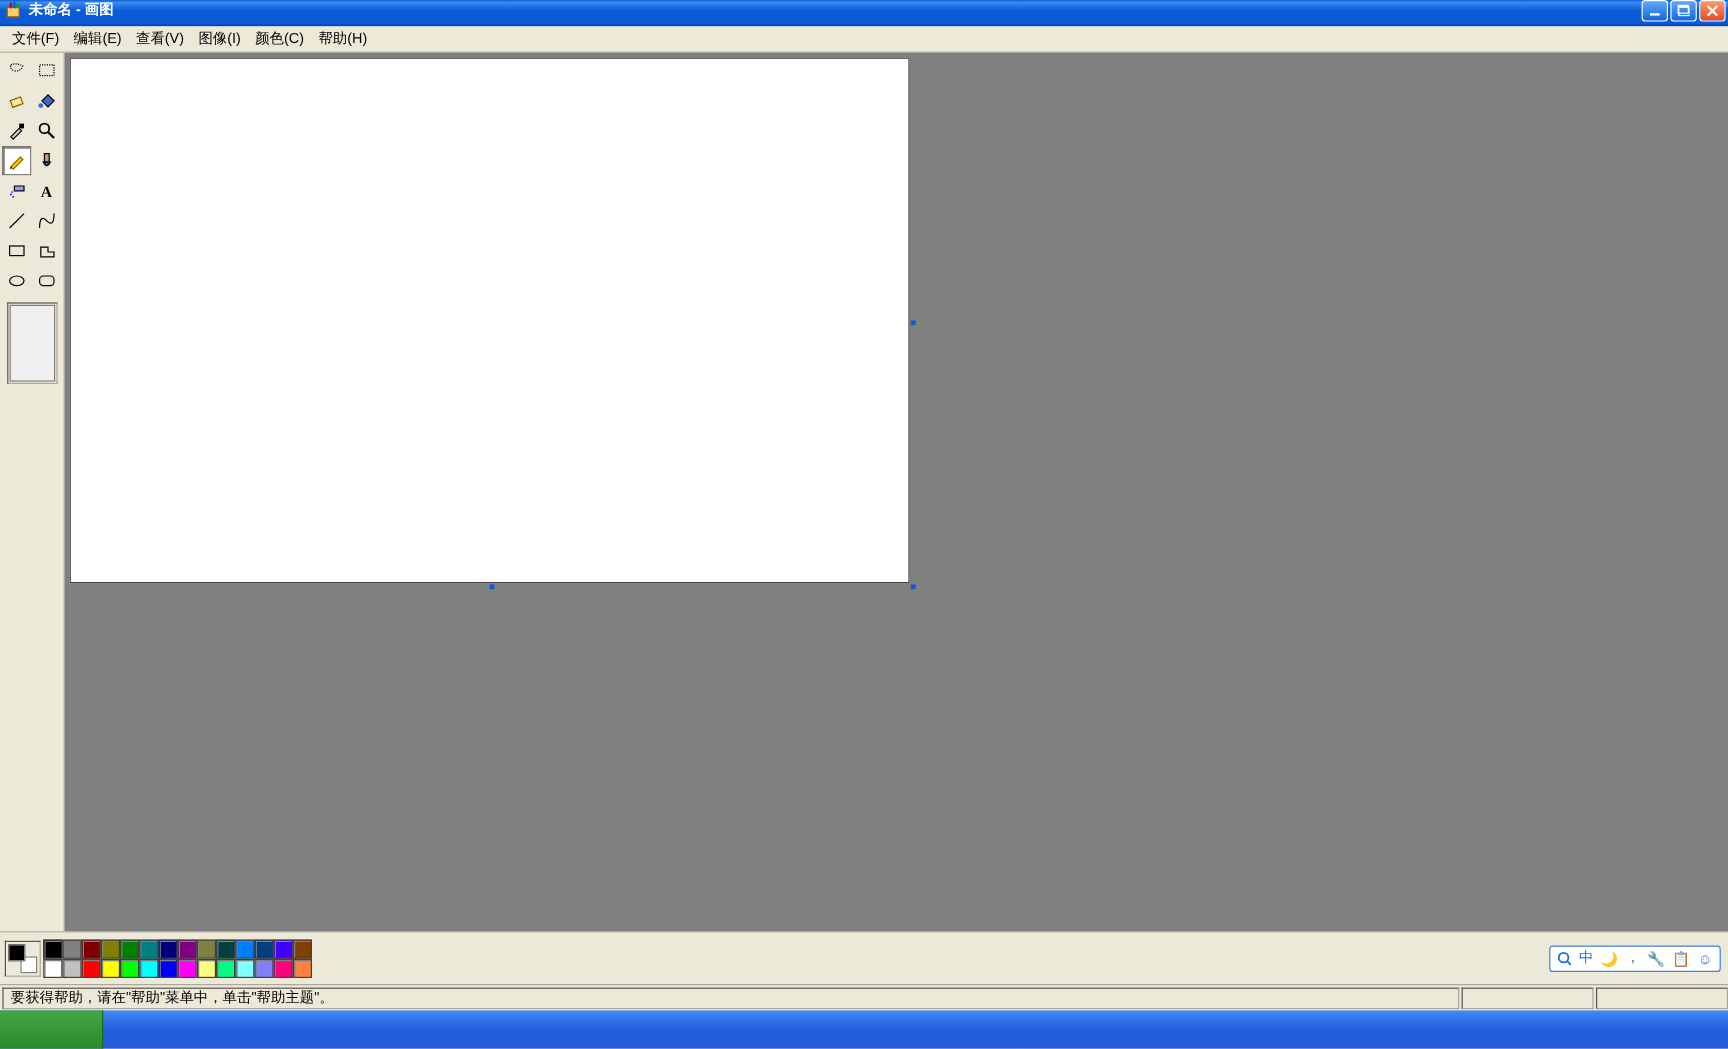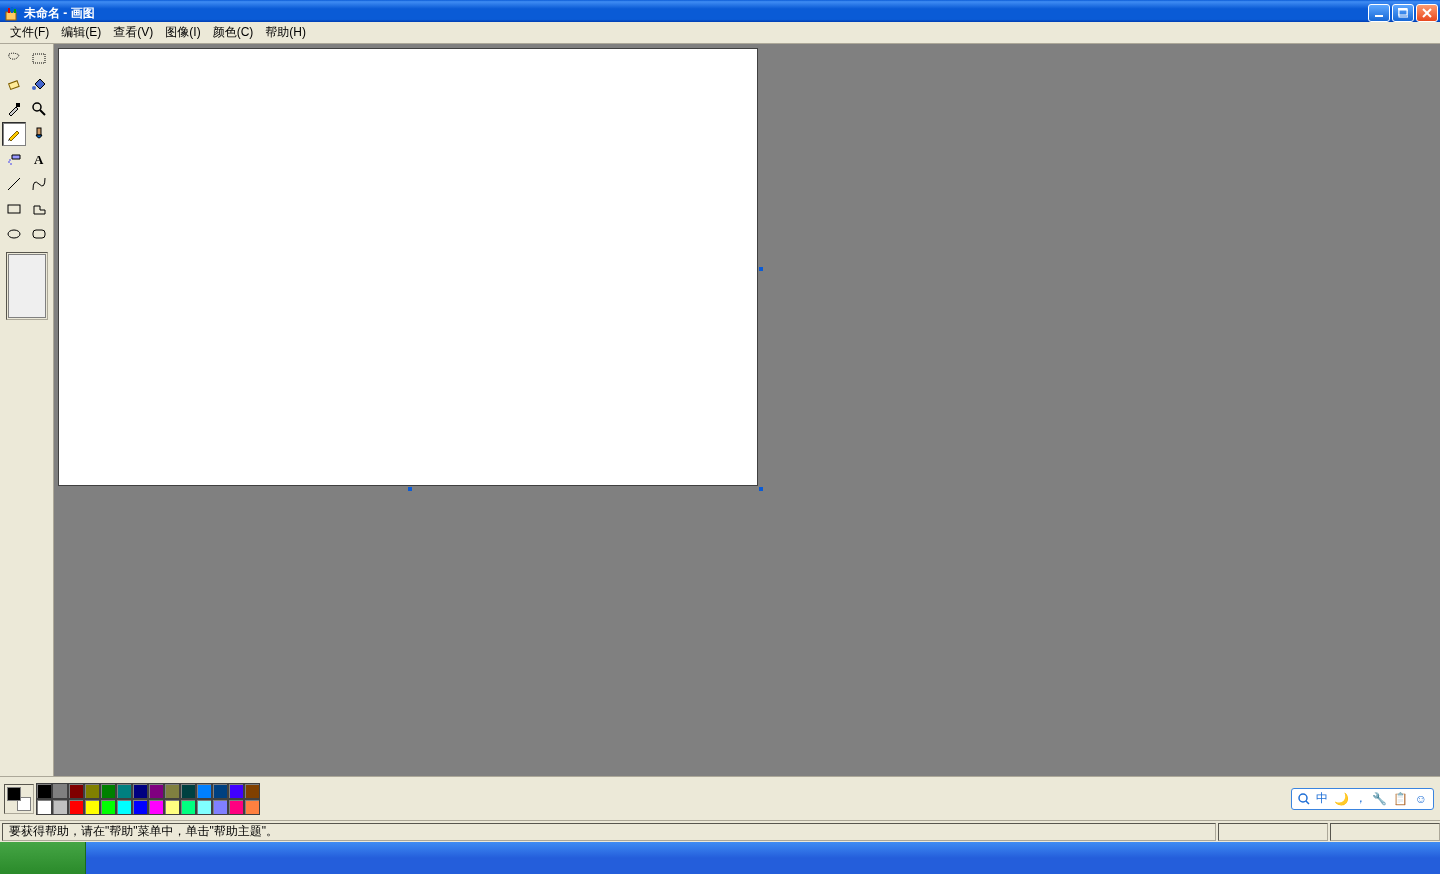--- a/index.html
+++ b/index.html
@@ -1,19 +1,19 @@
 <!DOCTYPE html>
 <html><head>
 <meta charset="utf-8">
 <style>
 * { margin:0; padding:0; box-sizing:border-box; }
 body { font-family:"Microsoft YaHei","SimSun",Tahoma,sans-serif; font-size:12px; overflow:hidden; width:1440px; height:874px; background:#ece9d8; }
 
 
-.titlebar { height:22px; background:linear-gradient(to bottom,#0a5bd6,#3f8cf3 8%,#0a5bd6 40%,#0a5bd6 88%,#003db3); display:flex; align-items:flex-end; color:#fff; font-weight:bold; padding-left:4px; }
+.titlebar { height:22px; background:linear-gradient(to bottom,#0a5bd6,#3f8cf3 8%,#0a5bd6 40%,#0a5bd6 88%,#003db3); display:flex; align-items:flex-start; color:#fff; font-weight:bold; padding-left:4px; }
 .titlebar .title-icon { width:16px; height:16px; margin-right:4px; display:flex; align-items:center; justify-content:center; }
 .titlebar .title-text { flex:0 0 auto; }
 .titlebar .spacer { flex:1; }
 .win-btns { display:flex; gap:2px; padding-right:2px; }
 .win-btn { width:22px; height:18px; border:1px solid #fff; border-radius:3px; display:flex; align-items:center; justify-content:center; font-size:11px; font-weight:bold; color:#fff; }
 .win-min,.win-max { background:linear-gradient(to bottom,#5da7ff,#1668d6); }
 .win-close { background:linear-gradient(to bottom,#ff9b6f,#e8481e); }
 
 
 .menubar { height:22px; background:#ece9d8; border-bottom:1px solid #aca899; display:flex; align-items:center; padding-left:4px; gap:0; }

